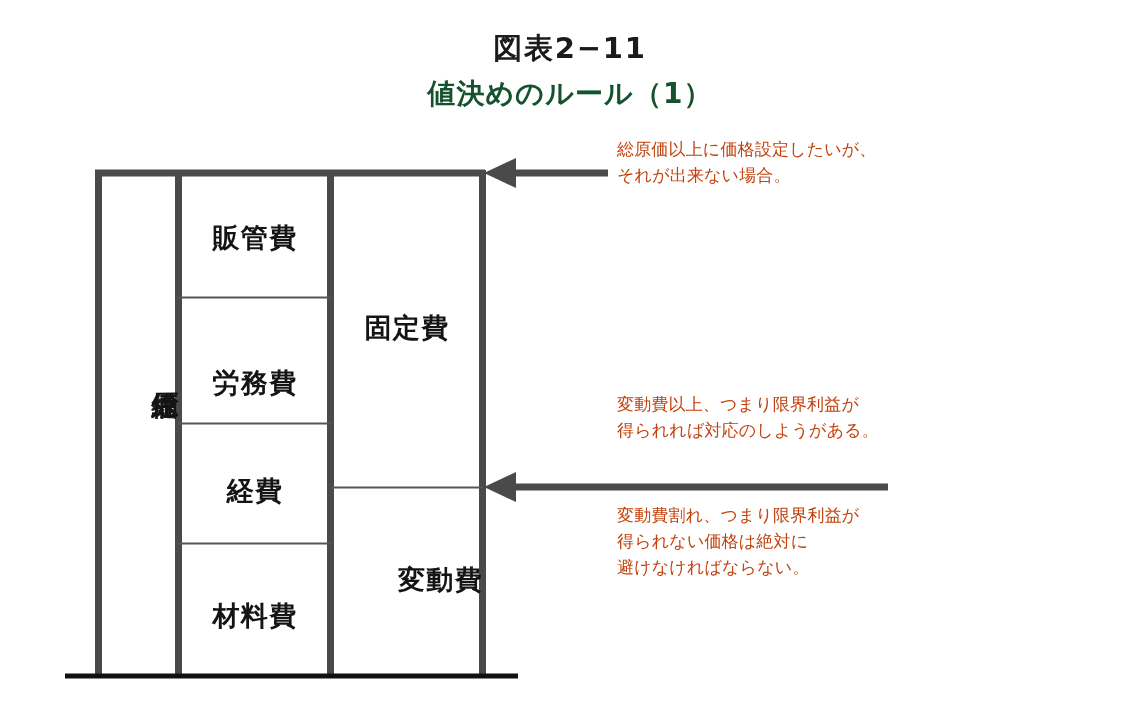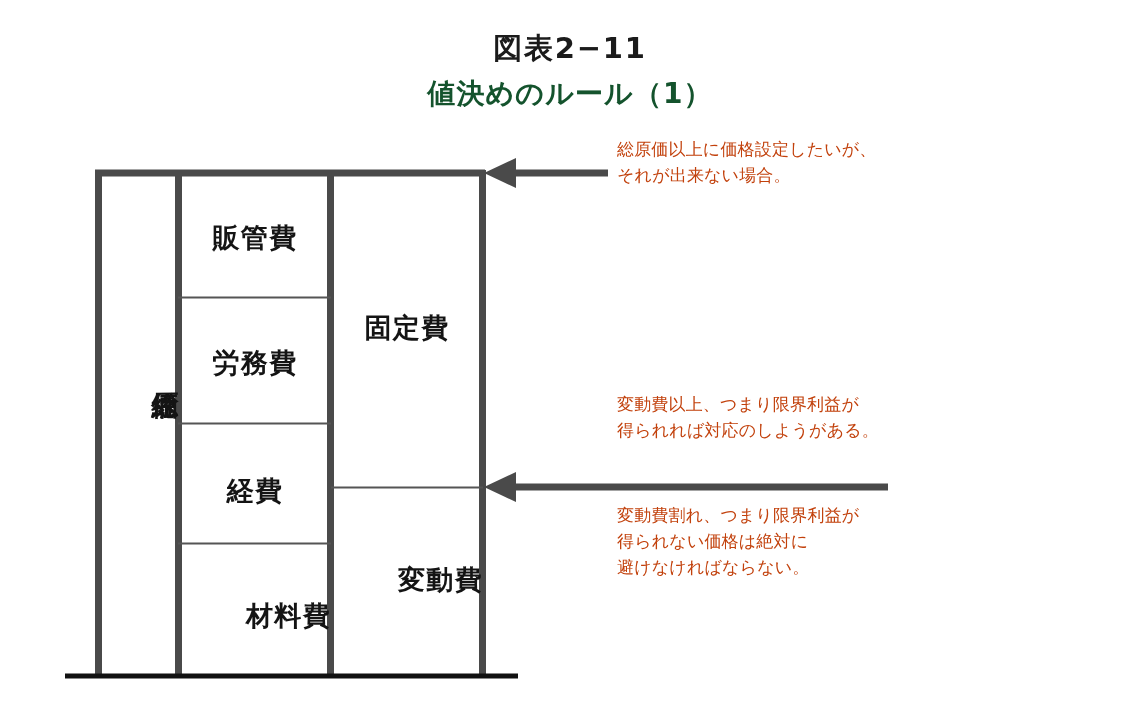--- a/index.html
+++ b/index.html
@@ -126,25 +126,25 @@
     <g>
       <line x1="888" y1="487" x2="512" y2="487" stroke="#4a4a4a" stroke-width="7"></line>
       <polygon points="484,487 516,472 516,502" fill="#4a4a4a"></polygon>
     </g>
   </svg>
 
   <div class="cell-label vertical" style="left:98px; top:370px; width:81px;">総原価</div>
 
   <div class="cell-label" style="left:179px; top:220px; width:152px;">販管費</div>
 
-  <div class="cell-label" style="left:179px; top:345px; width:152px;">労務費</div>
+  <div class="cell-label" style="left:179px; top:365px; width:152px;">労務費</div>
 
   <div class="cell-label" style="left:179px; top:473px; width:152px;">経費</div>
 
-  <div class="cell-label" style="left:179px; top:598px; width:152px;text-align:right;">材料費</div>
+  <div class="cell-label" style="left:179px; top:598px; width:152px;">材料費</div>
 
   <div class="cell-label" style="left:331px; top:310px; width:152px;font-family:Liberation Serif, serif;">固定費</div>
 
   <div class="cell-label" style="left:331px; top:562px; width:152px;text-align:right;">変動費</div>
 
   <div class="annotation" style="left:617px; top:137px;">総原価以上に価格設定したいが、
  それが出来ない場合。</div>
 
   <div class="annotation" style="left:617px; top:392px;">変動費以上、つまり限界利益が
 得られれば対応のしようがある。</div>

